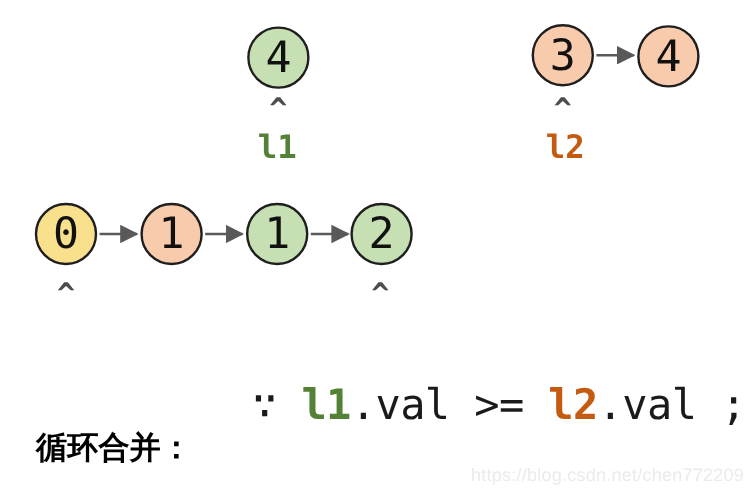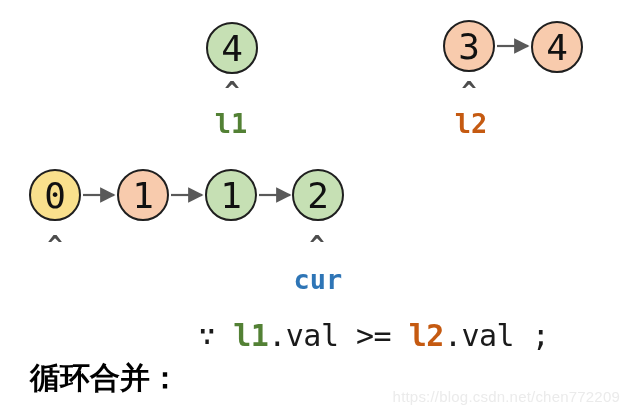--- a/index.html
+++ b/index.html
@@ -16,27 +16,27 @@
   }
   .caret{
     position:absolute;width:44px;text-align:center;line-height:1;
     font-size:25px;font-weight:bold;
   }
   .list-label{
     position:absolute;width:90px;text-align:center;line-height:1;
     font-size:27px;font-weight:bold;
   }
   .formula{
-    position:absolute;left:198px;top:319px;font-size:30px;line-height:1.1;
+    position:absolute;left:210px;top:319px;font-size:35px;line-height:1.1;
     white-space:pre;letter-spacing:-0.5px;
   }
   .formula .ref{font-weight:bold;}
   .caption{
-    position:absolute;left:30px;top:360px;font-size:30px;font-weight:bold;line-height:1.2;
-    font-family:Liberation Serif, serif;
+    position:absolute;left:30px;top:360px;font-size:26px;font-weight:bold;line-height:1.2;
+    font-family:Liberation Mono, monospace;
   }
   .watermark{
     position:absolute;right:5px;top:389px;font-size:15px;line-height:1;
     font-family:"Liberation Sans","DejaVu Sans",sans-serif;letter-spacing:0.2px;
   }
 </style>
 </head>
 <body>
 
 <div class="canvas">
@@ -77,21 +77,20 @@
   <div class="node" style="left: 205px; top: 169px; background: rgb(198, 224, 180);">
     <span>1</span>
   </div>
   <div class="node" style="left: 292px; top: 169px; background: rgb(198, 224, 180);">
     <span>2</span>
   </div>
 
   <div class="caret" style="left: 33px; top: 232px; color: rgb(77, 77, 77);">^</div>
 
   <div class="caret" style="left: 295px; top: 232px; color: rgb(77, 77, 77);">^</div>
-  <div class="list-label" style="left: 273px; top: 266px; color: rgb(46, 117, 182);">cur</div>
 
   <div class="formula" style="color: rgb(26, 26, 26);"><span>∵ </span><span class="ref" style="color: rgb(83, 129, 53);">l1</span><span>.val &gt;= </span><span class="ref" style="color: rgb(197, 90, 17);">l2</span><span>.val ;</span></div>
 
   <div class="caption" style="color: rgb(0, 0, 0);">循环合并：</div>
 
   <div class="watermark" style="color: rgb(235, 235, 235);">https://blog.csdn.net/chen772209</div>
 
 </div>
 
 </body></html>

